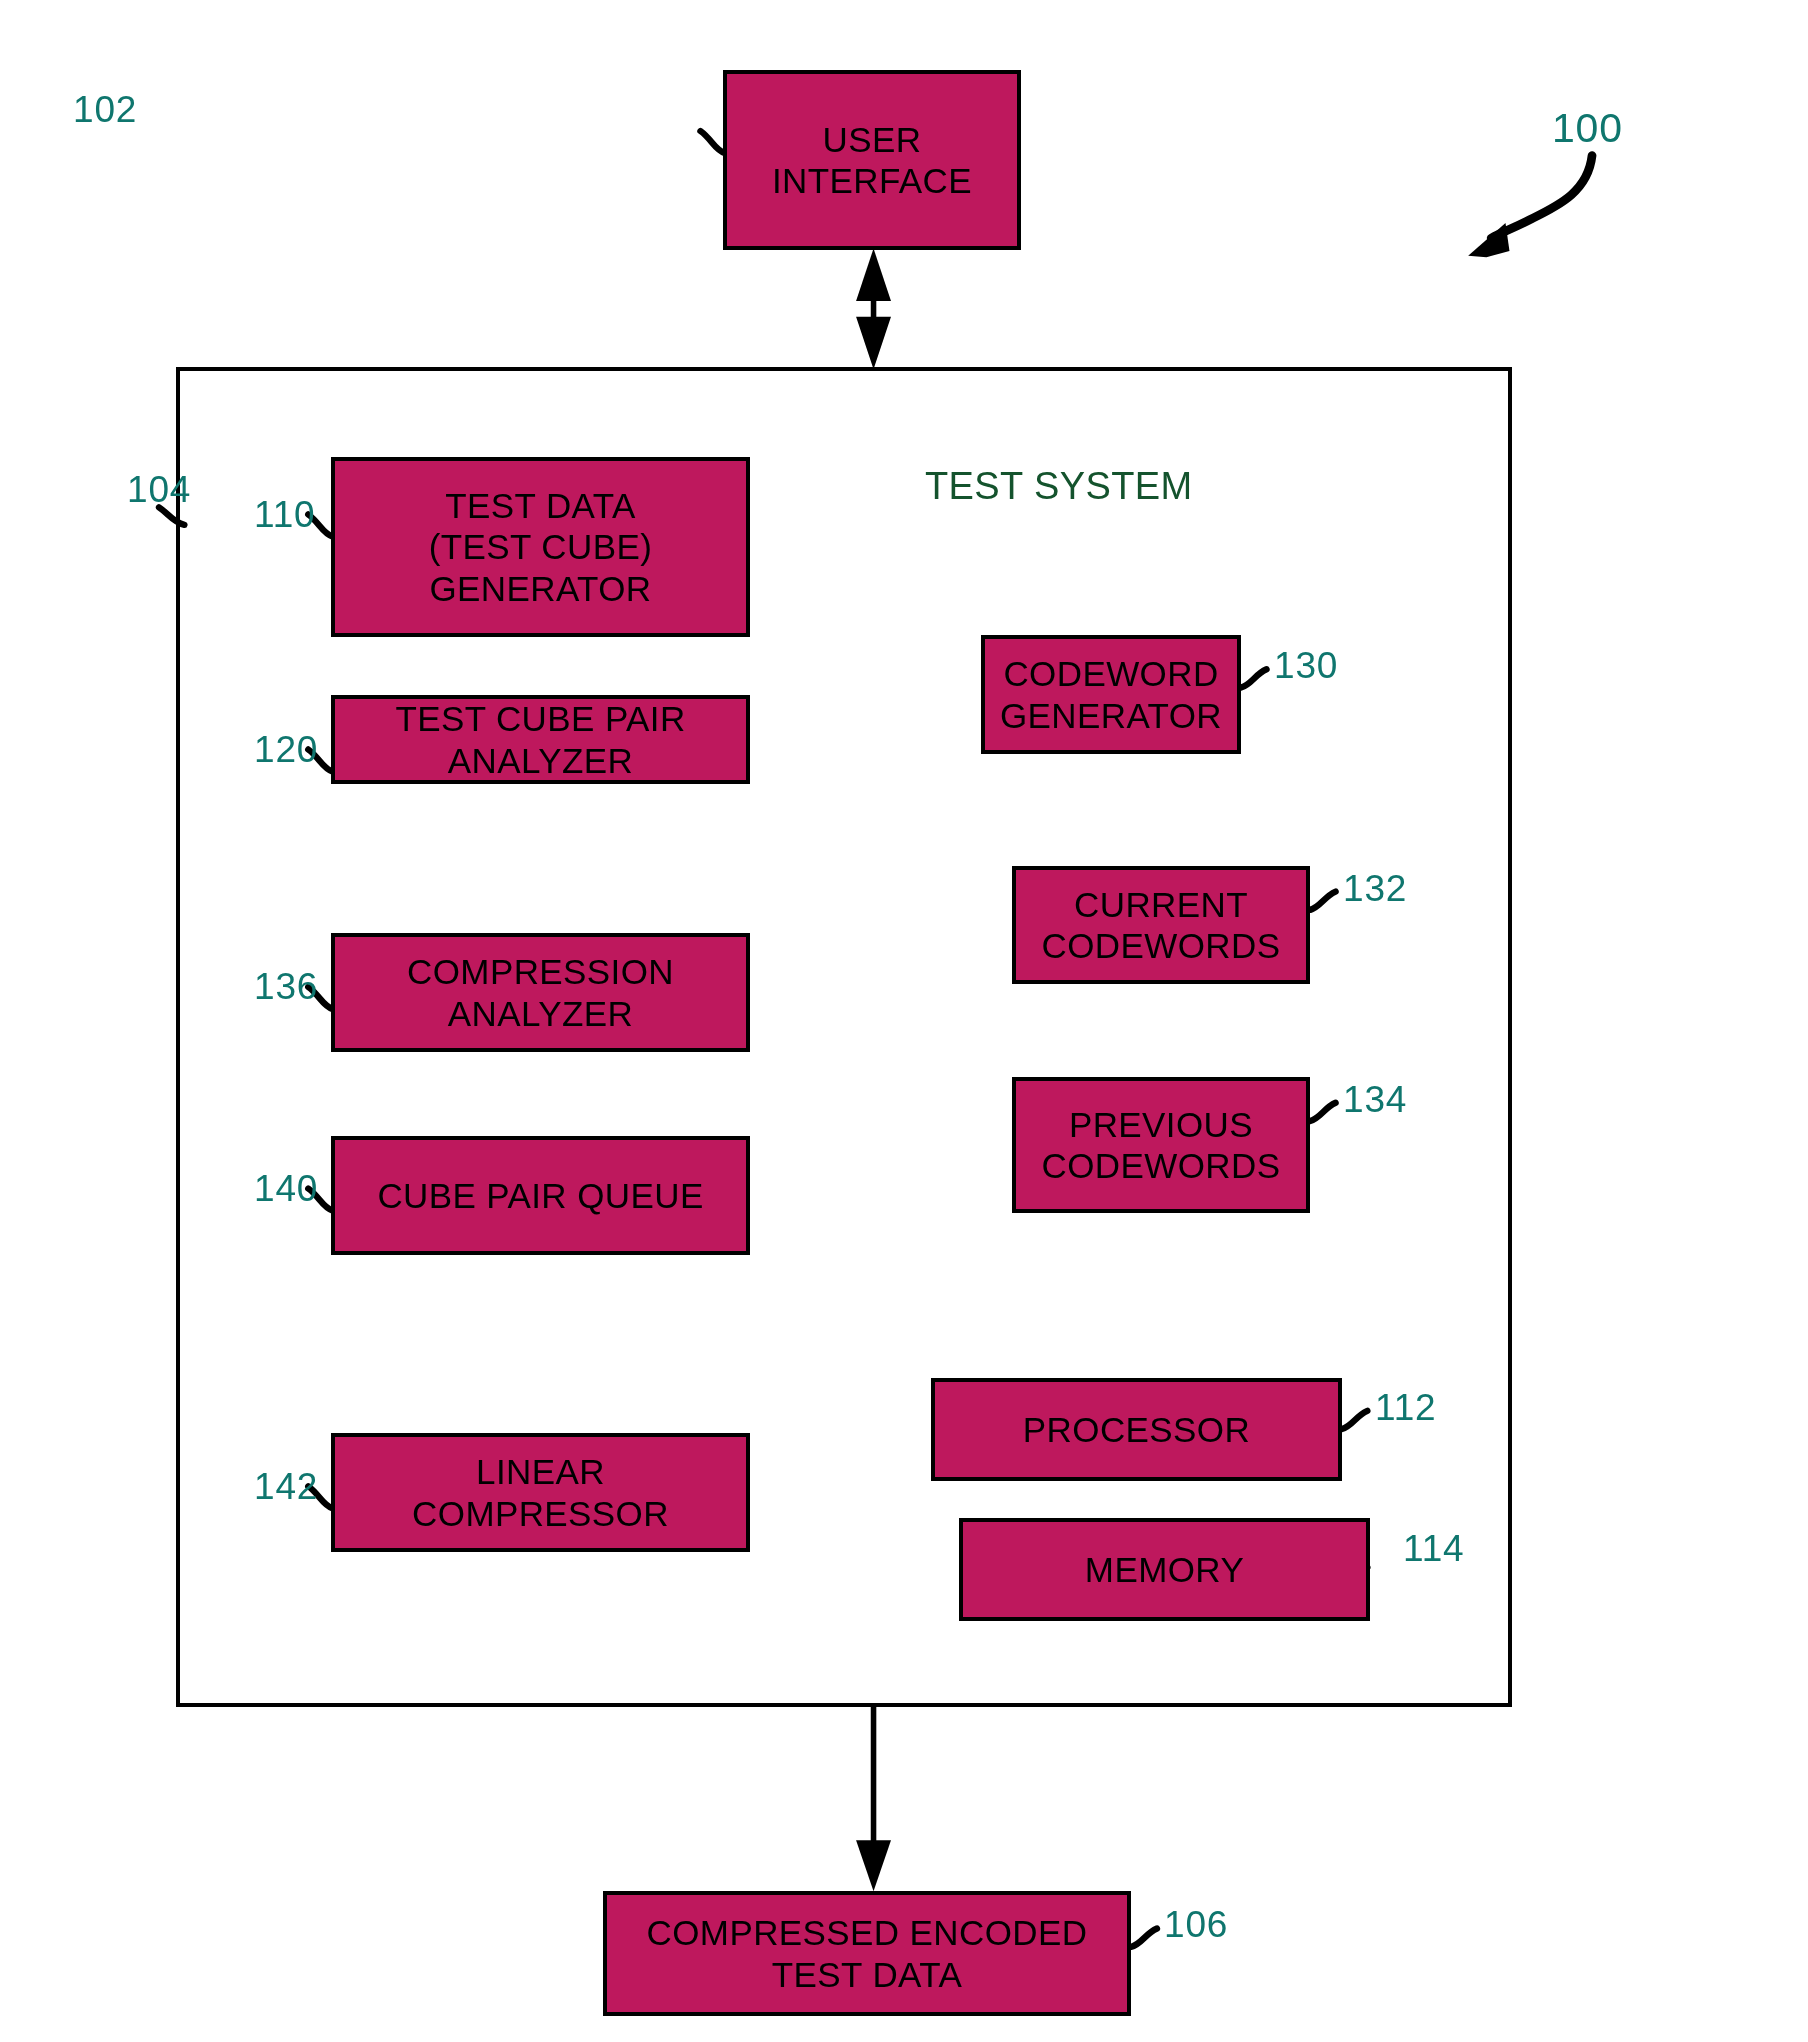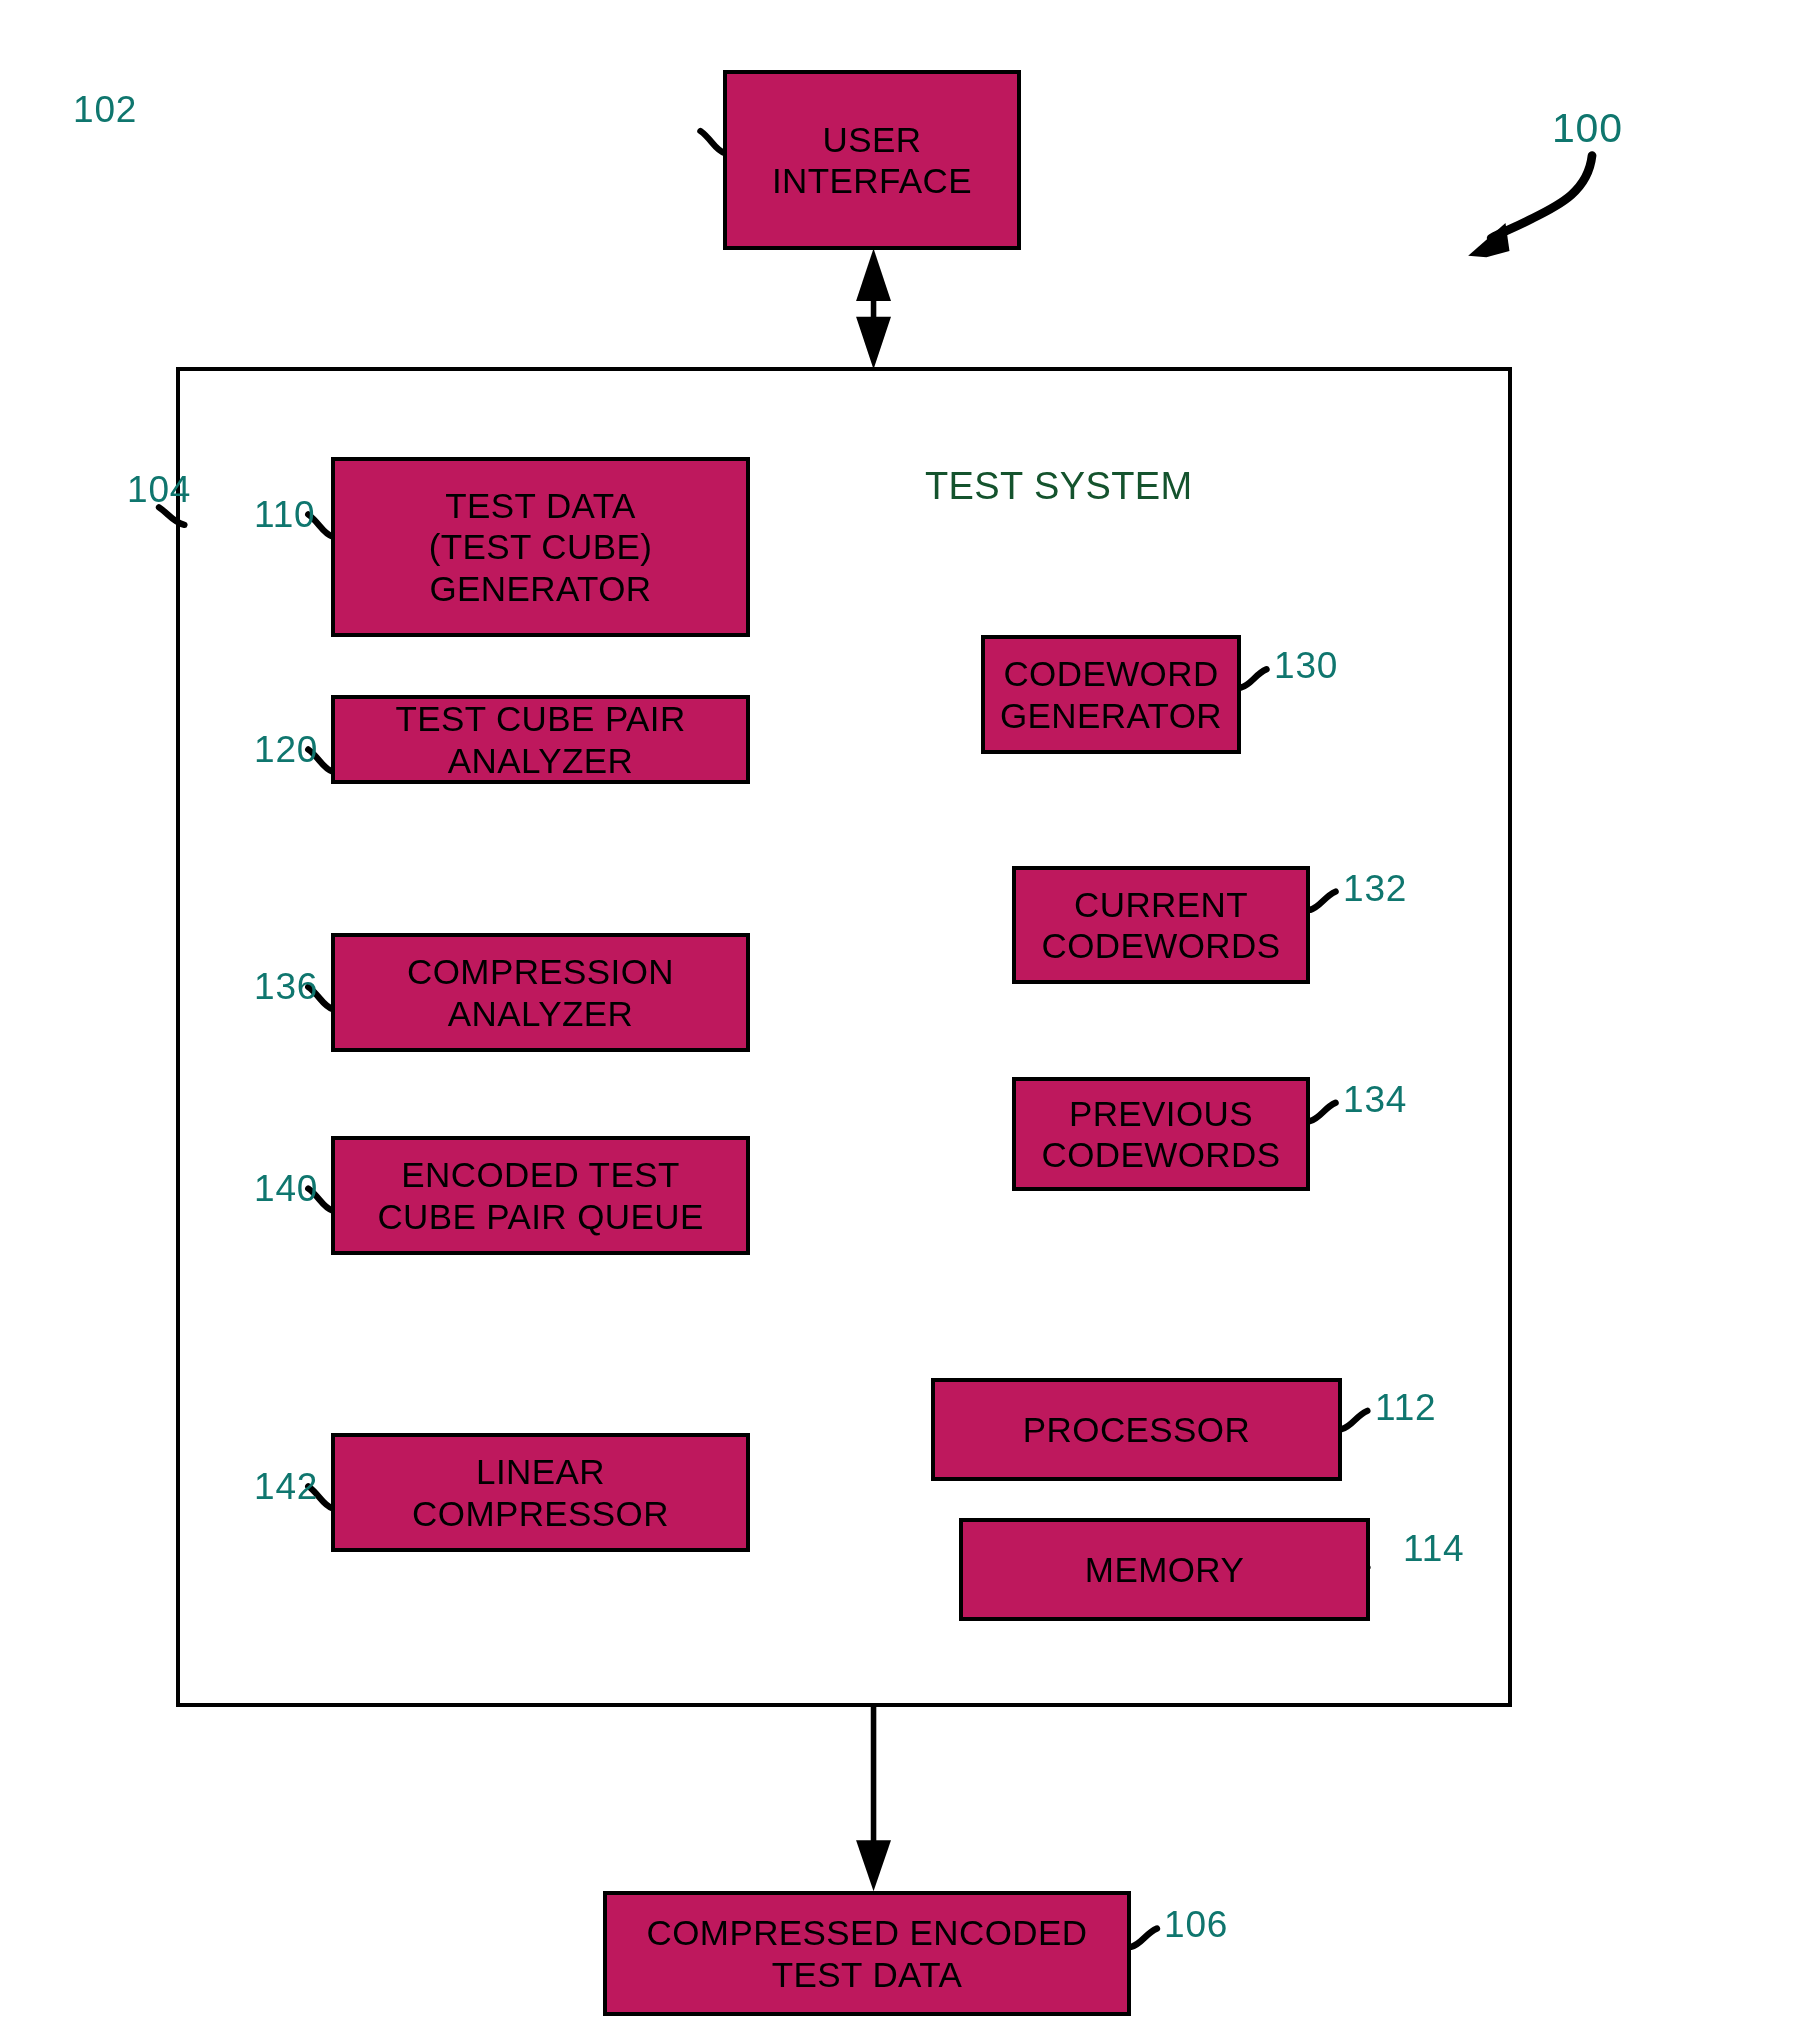--- a/index.html
+++ b/index.html
@@ -154,21 +154,20 @@
   <div class="box" style="left:331px; top:933px; width:419px; height:119px;">
     <div class="lines">
       <span>COMPRESSION</span>
       <span>ANALYZER</span>
     </div>
   </div>
   <div class="reflabel" style="left:254px; top:966px;">136</div>
 
   <div class="box" style="left:331px; top:1136px; width:419px; height:119px;">
     <div class="lines">
-      <span>ENCODED TEST</span>
       <span>CUBE PAIR QUEUE</span>
     </div>
   </div>
   <div class="reflabel" style="left:254px; top:1168px;">140</div>
 
   <div class="box" style="left:331px; top:1433px; width:419px; height:119px;">
     <div class="lines">
       <span>LINEAR</span>
       <span>COMPRESSOR</span>
     </div>
@@ -184,21 +183,21 @@
   <div class="reflabel" style="left:1274px; top:645px;">130</div>
 
   <div class="box" style="left:1012px; top:866px; width:298px; height:118px;">
     <div class="lines">
       <span>CURRENT</span>
       <span>CODEWORDS</span>
     </div>
   </div>
   <div class="reflabel" style="left:1343px; top:868px;">132</div>
 
-  <div class="box" style="left:1012px; top:1077px; width:298px; height:114px;">
+  <div class="box" style="left:1012px; top:1077px; width:298px; height:136px;">
     <div class="lines">
       <span>PREVIOUS</span>
       <span>CODEWORDS</span>
     </div>
   </div>
   <div class="reflabel" style="left:1343px; top:1079px;">134</div>
 
   <div class="box" style="left:931px; top:1378px; width:411px; height:103px;">
     <div class="lines">
       <span>PROCESSOR</span>

